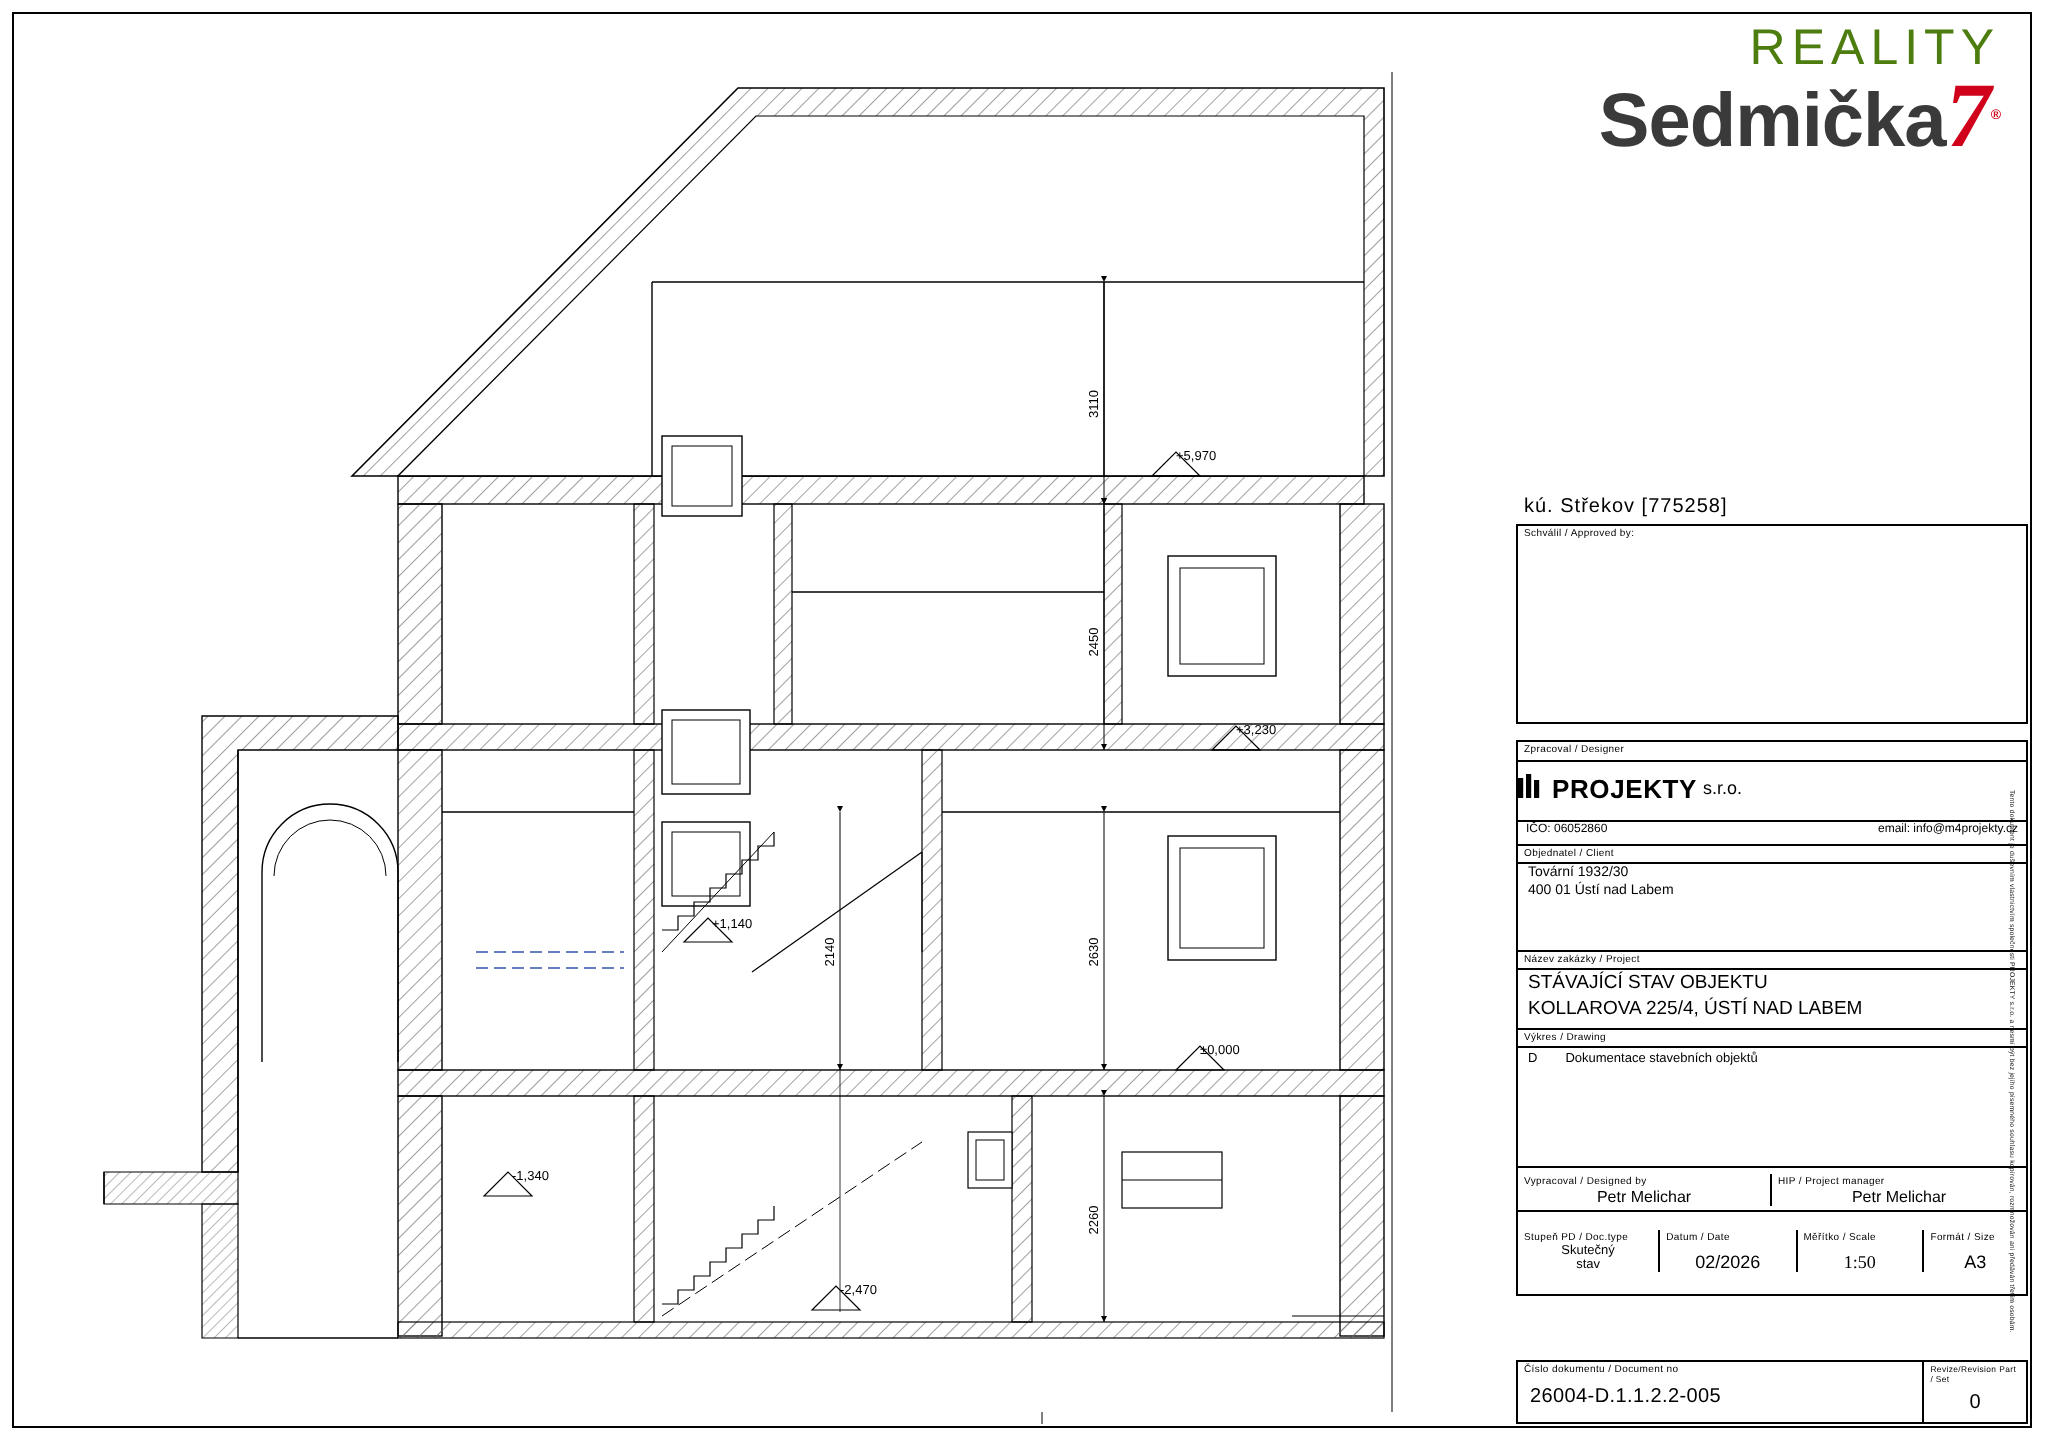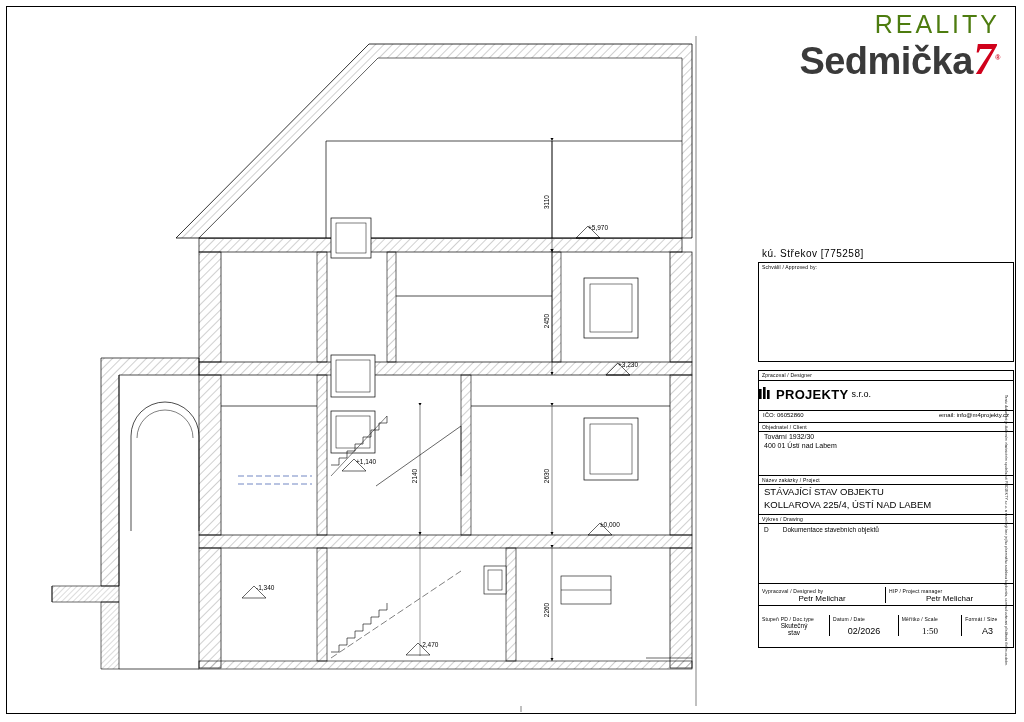--- a/index.html
+++ b/index.html
@@ -274,17 +274,29 @@
         <span class="lbl tiny">Měřítko / Scale</span>
         <span class="val" style="font-size:9px;text-align:center;padding-top:4px;font-family:Liberation Serif, serif;">1:50</span>
       </div>
       <div style="width:20%;">
         <span class="lbl tiny">Formát / Size</span>
         <span class="val" style="font-size:9px;text-align:center;padding-top:4px;">A3</span>
       </div>
     </div>
   </div>
 
+  <div class="box docnum">
+    <div class="grid2" style="height:100%;">
+      <div style="width:80%;border-right:1px solid #000;box-sizing:border-box;">
+        <span class="lbl tiny">Číslo dokumentu / Document no</span>
+        <span class="dncell">26004-D.1.1.2.2-005</span>
+      </div>
+      <div style="width:20%;">
+        <span class="lbl tiny" style="font-size:4.2px;">Revize/Revision Part / Set</span>
+        <span class="dncell" style="text-align:center;display:block;">0</span>
+      </div>
+    </div>
+  </div>
 
   <div class="rotbox">
     <div class="vert" style="top:0;left:4px;position:absolute;">Tento dokument je duševním vlastnictvím společnosti PROJEKTY s.r.o. a nesmí být bez jejího písemného souhlasu kopírován, rozmnožován ani předáván třetím osobám.</div>
   </div>
 </div>
 
 </body></html>

